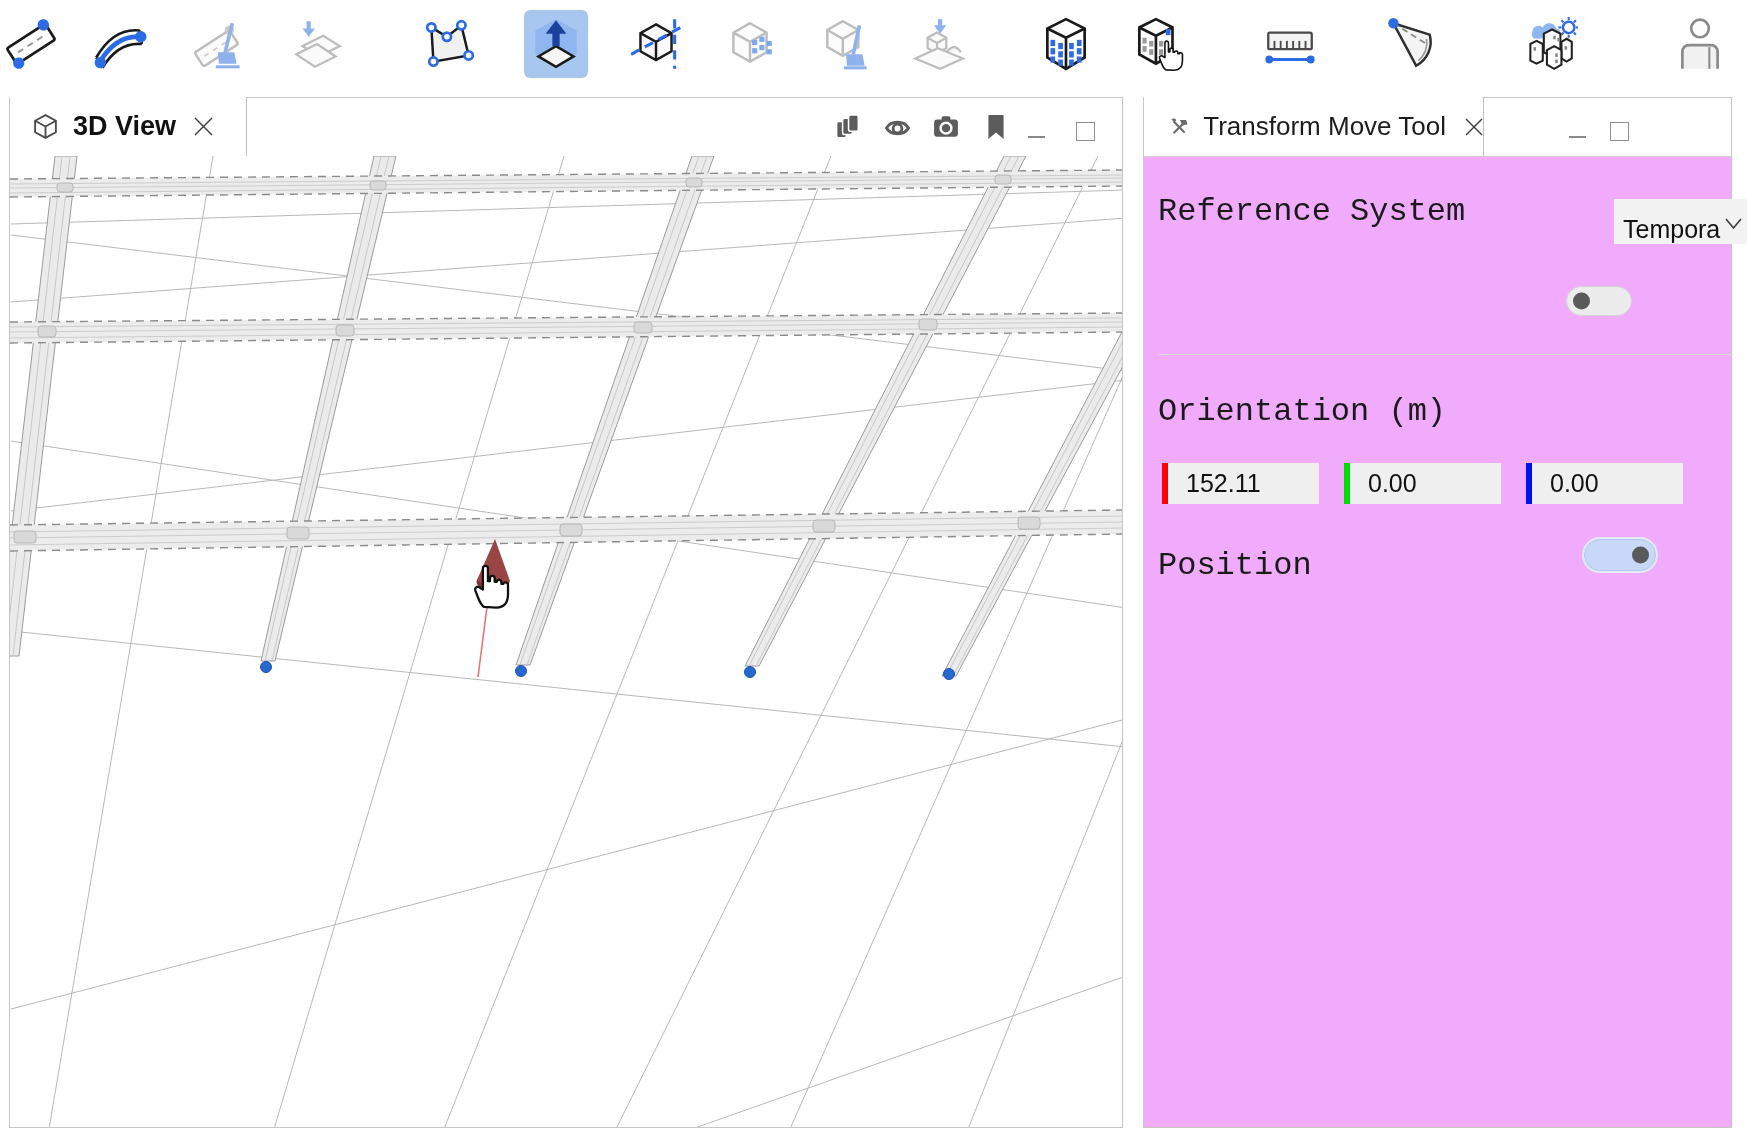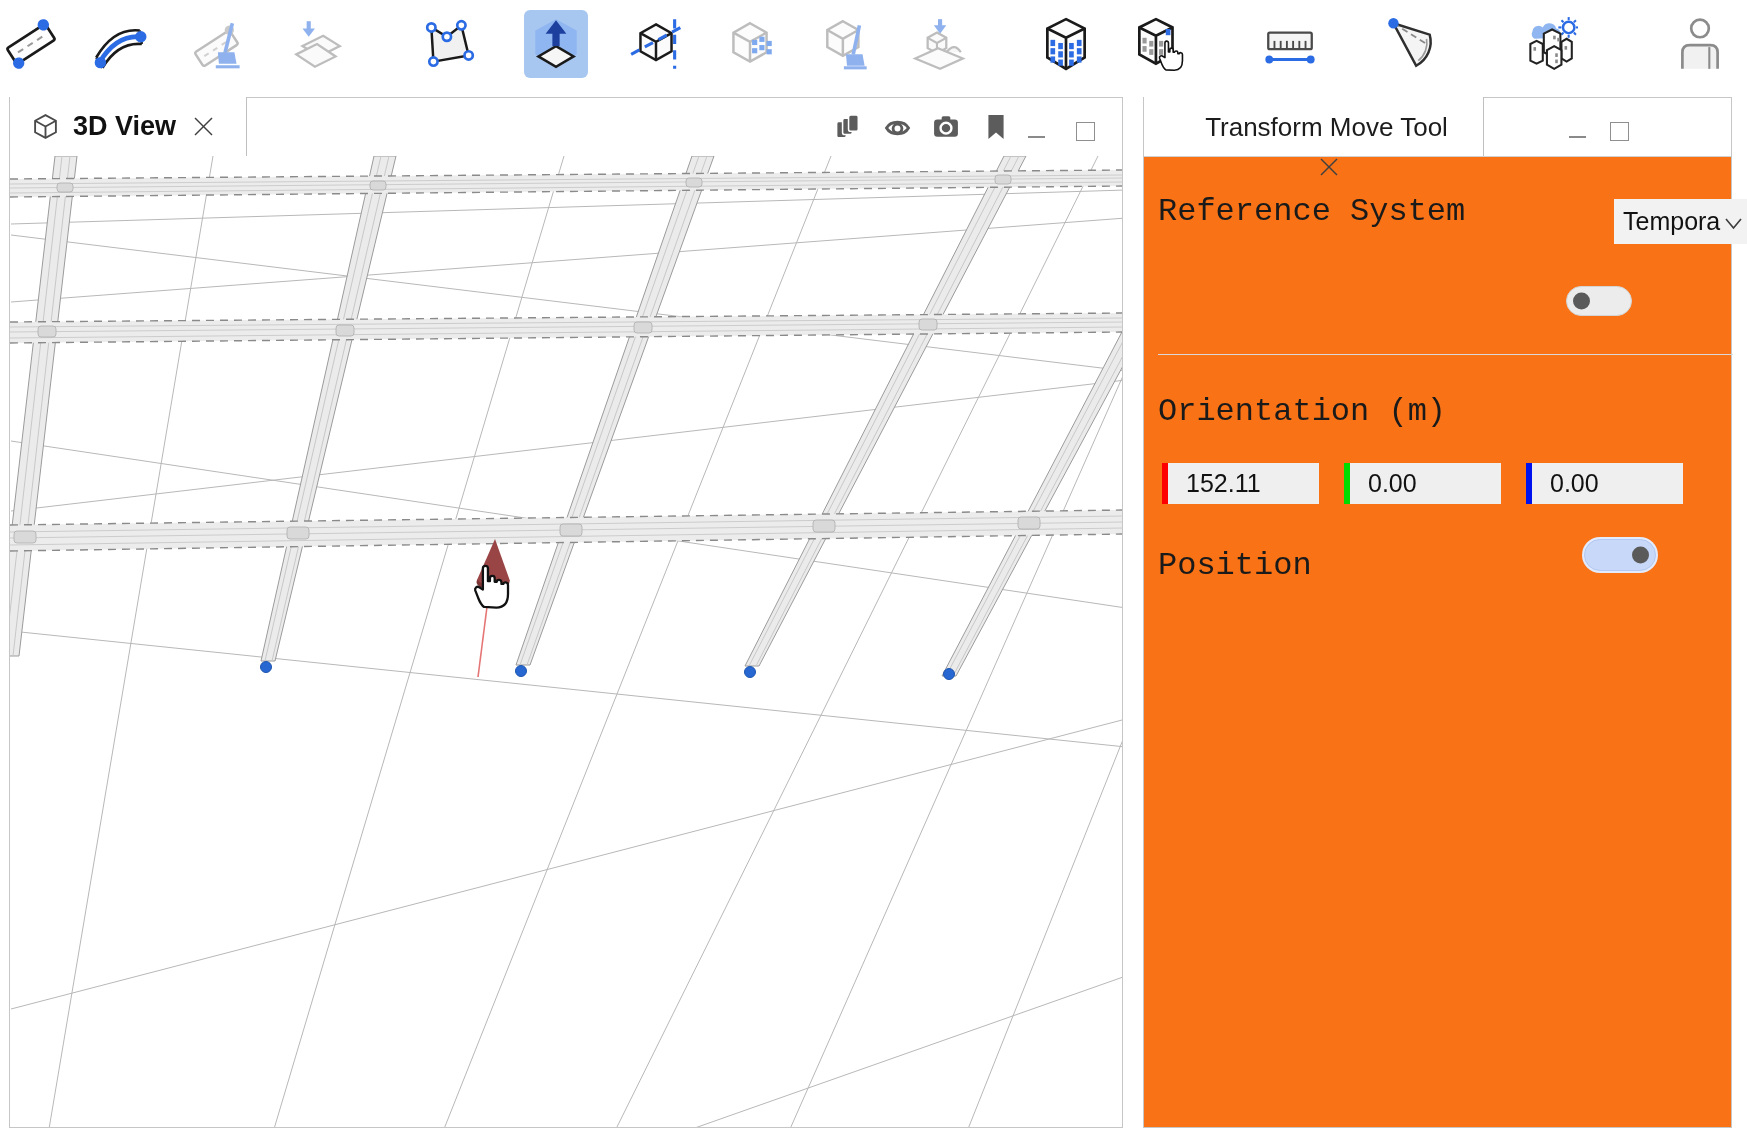--- a/index.html
+++ b/index.html
@@ -9,39 +9,39 @@
   .top-strip{position:absolute;left:560px;top:0;width:430px;height:4px;background:#f0f1f3;}
   .top-strip-blue{position:absolute;left:691px;top:0;width:300px;height:5px;background:#e8eefa;border:1px solid #a3bce6;border-top:none;}
 
   
   .toolbar{position:absolute;left:0;top:0;width:1747px;height:90px;background:#fff;}
   .tool{position:absolute;top:10px;width:64px;height:68px;border:none;background:transparent;padding:3px;cursor:pointer;border-radius:6px;}
   .tool.active{background:#a8c7f0;}
   .tool svg{display:block;margin:0 auto;}
 
   
-  .panel{position:absolute;top:97px;background:#f97316;border:1px solid #c6c6c6;box-sizing:border-box;}
+  .panel{position:absolute;top:97px;background:#f0abfc;border:1px solid #c6c6c6;box-sizing:border-box;}
   .panel-3d{left:9px;width:1114px;height:1031px;}
   .panel-tf{left:1143px;width:589px;height:1031px;overflow:visible;}
   .phdr{position:absolute;left:0;top:0;right:0;height:58px;border-bottom:1px solid #d2d2d2;background:#fff;}
   .ptab{position:absolute;left:0;top:-1px;height:59px;border-right:1px solid #c0c0c0;display:flex;align-items:center;background:#fff;box-sizing:border-box;}
   .ptab-3d{width:237px;padding-left:22px;gap:14px;}
-  .ptab-tf{width:340px;padding-left:26px;gap:15px;flex-direction:column;}
+  .ptab-tf{width:340px;padding-left:26px;gap:15px;}
   .tab-title-bold{font-size:27px;font-weight:bold;color:#111;white-space:nowrap;}
   .tab-title{font-size:26px;font-weight:400;color:#1c1c1c;white-space:nowrap;}
   .tab-close{margin-left:4px;display:flex;align-items:center;cursor:pointer;}
   .hicon{position:absolute;top:16px;cursor:pointer;}
   .win-min{position:absolute;top:38px;width:17px;border-top:2px solid #8a8a8a;cursor:pointer;}
   .win-max{position:absolute;top:24px;width:17px;height:17px;border:1.6px solid #8f8f8f;background:#fff;cursor:pointer;}
 
   .viewport{position:absolute;left:0;top:58px;width:1112px;height:971px;overflow:hidden;background:#fff;}
 
   
   .tf-label{position:absolute;font-size:32px;color:#1a1a1a;white-space:nowrap;font-family:Liberation Mono, monospace;}
-  .dropdown{position:absolute;left:470px;top:101px;width:134px;height:45px;background:#f2f2f2;display:flex;align-items:center;cursor:pointer;overflow:hidden;}
+  .dropdown{position:absolute;left:470px;top:101px;width:134px;height:45px;background:#f2f2f2;display:flex;align-items:flex-end;cursor:pointer;overflow:hidden;}
   .dropdown .val{font-size:25px;color:#111;padding-left:9px;white-space:nowrap;}
   .dropdown .chev{position:absolute;right:6px;top:17px;}
   .divider{position:absolute;left:14px;top:256px;width:575px;border-top:1px solid #d8d8d8;}
   .field{position:absolute;top:365px;width:157px;height:41px;background:#efefef;display:flex;align-items:center;cursor:text;}
   .axis-bar{display:inline-block;width:6px;height:41px;flex:0 0 6px;}
   .field-value{font-size:25px;color:#111;padding-left:18px;white-space:nowrap;}
   .toggle{position:absolute;border-radius:16px;cursor:pointer;}
   .toggle .knob{position:absolute;top:50%;transform:translateY(-50%);width:17px;height:17px;border-radius:50%;background:#5a5a5a;}
   .toggle.off{background:#ececec;border:1px solid #d4d4d4;}
   .toggle.off .knob{left:6px;}

